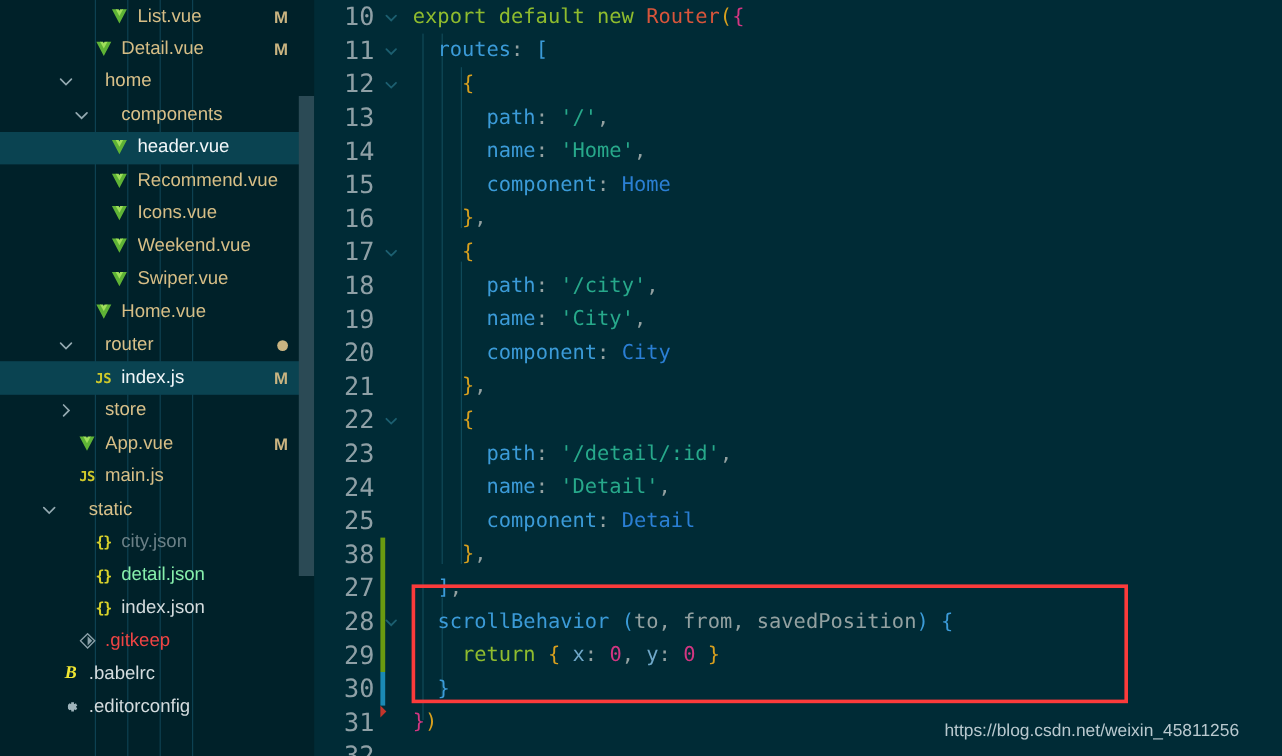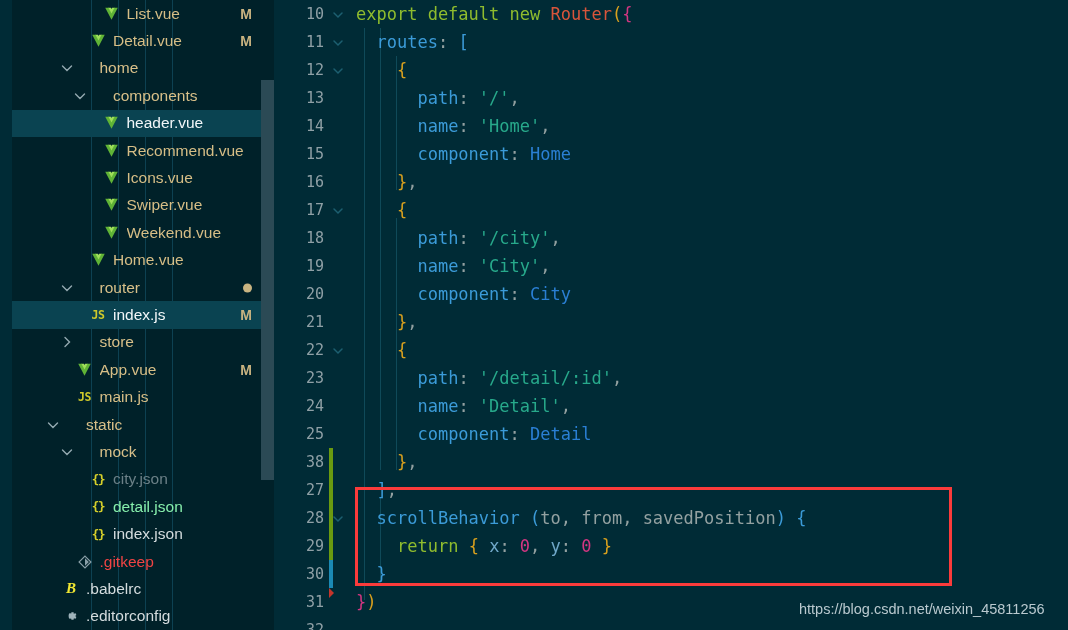--- a/index.html
+++ b/index.html
@@ -1,21 +1,21 @@
 <!DOCTYPE html>
 <html><head>
 <meta charset="utf-8">
 <style>
   * { margin:0; padding:0; box-sizing:border-box; }
   html,body {
     width:1068px; height:630px; overflow:hidden;
     background:#002b36;
     font-family:"Liberation Sans", sans-serif;
   }
-  #app { position:relative; width:1068px; height:630px; display:flex;padding-left:12px; }
+  #app { position:relative; width:1068px; height:630px; display:flex; }
 
   
   #sidebar {
     position:relative;
     width:262px; height:630px;
     background:#002129;
     flex:0 0 262px;
     overflow:hidden;
   }
   .tree { position:relative; }
@@ -94,21 +94,21 @@
   }
   .cline {
     position:relative;
     height:28px;
     white-space:pre;
     display:block;
   }
   .lno {
     position:absolute; left:0; top:0;
     width:50px; text-align:right;
-    color:#8fa0a6; font-size:15px;
+    color:#8fa0a6; font-size:21px;
   }
   .fold {
     position:absolute; left:58px; top:0;
     width:14px; color:#12505f; font-size:12px;
   }
   .fold svg { display:block; width:12px; height:12px; margin-top:9px; }
   .ctext { position:absolute; left:82px; top:0; }
 
   
   .t-kw   { color:#8fbc2e; }  
@@ -242,32 +242,32 @@
         </div>
         <div class="row">
           <span class="indent" style="width:73.5px"></span>
           <span class="chev"></span>
           <span class="ficon vue-ico">
             <svg viewBox="0 0 24 22">
               <path d="M2 1 L8 1 L12 8.5 L16 1 L22 1 L12 20 Z" fill="#5fb336"></path>
               <path d="M7 1 L11 1 L12 3 L13 1 L17 1 L12 10 Z" fill="#9fe05a"></path>
             </svg>
           </span>
+          <span class="lbl" style="color:#d6be86">Weekend.vue</span>
+        </div>
+        <div class="row">
+          <span class="indent" style="width:73.5px"></span>
+          <span class="chev"></span>
+          <span class="ficon vue-ico">
+            <svg viewBox="0 0 24 22">
+              <path d="M2 1 L8 1 L12 8.5 L16 1 L22 1 L12 20 Z" fill="#5fb336"></path>
+              <path d="M7 1 L11 1 L12 3 L13 1 L17 1 L12 10 Z" fill="#9fe05a"></path>
+            </svg>
+          </span>
           <span class="lbl" style="color:#d6be86">Swiper.vue</span>
-        </div>
-        <div class="row">
-          <span class="indent" style="width:73.5px"></span>
-          <span class="chev"></span>
-          <span class="ficon vue-ico">
-            <svg viewBox="0 0 24 22">
-              <path d="M2 1 L8 1 L12 8.5 L16 1 L22 1 L12 20 Z" fill="#5fb336"></path>
-              <path d="M7 1 L11 1 L12 3 L13 1 L17 1 L12 10 Z" fill="#9fe05a"></path>
-            </svg>
-          </span>
-          <span class="lbl" style="color:#d6be86">Weekend.vue</span>
         </div>
         <div class="row">
           <span class="indent" style="width:60px"></span>
           <span class="chev"></span>
           <span class="ficon vue-ico">
             <svg viewBox="0 0 24 22">
               <path d="M2 1 L8 1 L12 8.5 L16 1 L22 1 L12 20 Z" fill="#5fb336"></path>
               <path d="M7 1 L11 1 L12 3 L13 1 L17 1 L12 10 Z" fill="#9fe05a"></path>
             </svg>
           </span>
@@ -321,30 +321,20 @@
         </div>
         <div class="row">
           <span class="indent" style="width:33px"></span>
           <span class="chev">
             <svg viewBox="0 0 16 16">
               <path d="M3.5 6 L8 10.5 L12.5 6" fill="none" stroke="#93a9b0" stroke-width="1.4" stroke-linecap="round"></path>
             </svg>
           </span>
           <span class="ficon"></span>
           <span class="lbl" style="color:#d8c089">static</span>
-        </div>
-        <div class="row">
-          <span class="indent" style="width:46.5px"></span>
-          <span class="chev">
-            <svg viewBox="0 0 16 16">
-              <path d="M3.5 6 L8 10.5 L12.5 6" fill="none" stroke="#93a9b0" stroke-width="1.4" stroke-linecap="round"></path>
-            </svg>
-          </span>
-          <span class="ficon"></span>
-          <span class="lbl" style="color:#d8c089">mock</span>
         </div>
         <div class="row">
           <span class="indent" style="width:60px"></span>
           <span class="chev"></span>
           <span class="ficon json-ico">{}</span>
           <span class="lbl" style="color:#6b8087">city.json</span>
         </div>
         <div class="row">
           <span class="indent" style="width:60px"></span>
           <span class="chev"></span>

